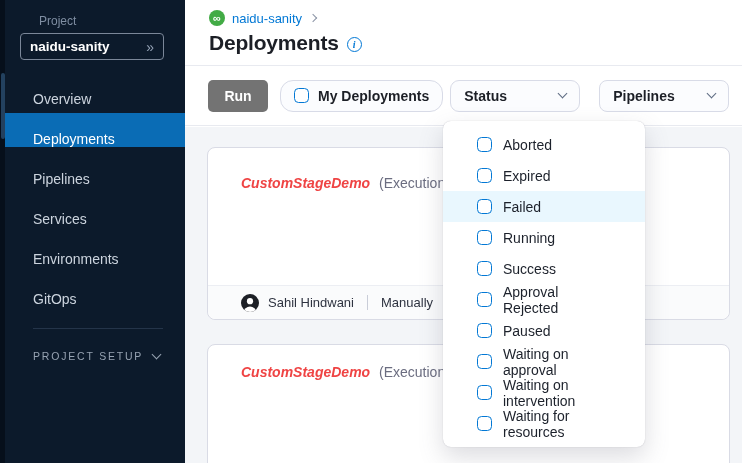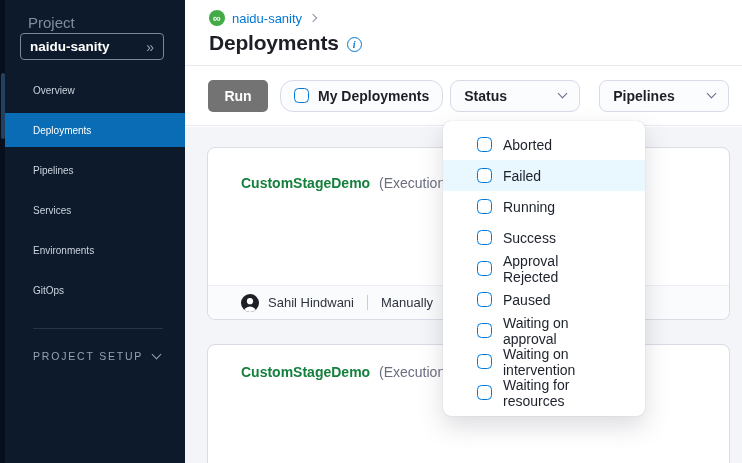--- a/index.html
+++ b/index.html
@@ -3,28 +3,28 @@
 <meta charset="utf-8">
 <style>
   * { margin:0; padding:0; box-sizing:border-box; font-family:"Liberation Sans","DejaVu Sans",sans-serif; }
   html,body { background:#fff; }
   .app { position:relative; width:742px; height:463px; overflow:hidden; background:#fff; }
 
   
   .sidebar { position:absolute; left:0; top:0; width:185px; height:100%; background:#0c1a2b; }
   .edge-strip { position:absolute; left:0; top:0; width:5px; height:100%; background:#060f1b; }
   .edge-thumb { position:absolute; left:1px; top:73px; width:4px; height:66px; background:#23415f; border-radius:2px; }
-  .project-label { position:absolute; left:28px; top:14px; font-size:15px; color:#7f8ea2; }
+  .project-label { position:absolute; left:39px; top:14px; font-size:12px; color:#7f8ea2; }
   .project-box { position:absolute; left:20px; top:33px; width:144px; height:27px; border:1px solid #7b8799;
     border-radius:4px; display:flex; align-items:center; justify-content:space-between; padding:0 9px; cursor:pointer; }
   .project-box .value { color:#ffffff; font-size:13.5px; font-weight:bold; }
   .project-box .dbl-chevron { color:#93a1b5; font-size:14px; line-height:1; }
   .nav { position:absolute; top:73px; left:0; width:100%; list-style:none; }
-  .nav-item { height:34px; margin-bottom:6px; display:flex; align-items:center; padding-left:33px;
-    font-size:10px; color:#ccd4de; cursor:pointer; }
+  .nav-item { height:34px; margin-bottom:6px; display:flex; align-items:flex-end; padding-left:33px;
+    font-size:14px; color:#ccd4de; cursor:pointer; }
   .nav-item.selected { background:#0a6cb5; color:#fff; margin-left:5px; padding-left:28px; }
   .sidebar-divider { position:absolute; left:33px; right:22px; top:328px; border-top:1px solid #243449; }
   .project-setup { position:absolute; left:33px; top:350px; display:flex; align-items:center; gap:10px;
     color:#97a3b2; font-size:10.5px; letter-spacing:1.8px; cursor:pointer; }
   .chev { display:inline-block; width:7px; height:7px; border-right:1.6px solid #5d6b82;
     border-bottom:1.6px solid #5d6b82; transform:rotate(45deg); margin-top:-4px; }
   .project-setup .chev { border-color:#97a3b2; }
 
   
   .main { position:absolute; left:185px; top:0; right:0; bottom:0; background:#fff; }
@@ -53,21 +53,21 @@
   .checkbox { width:15px; height:15px; min-width:15px; border:1.7px solid #0278d5; border-radius:4.5px; background:#fff; }
 
   .content { position:absolute; top:127px; left:0; right:0; bottom:0; background:#f3f5f8;
     padding:20px 12px 0 22px; overflow:hidden; }
   .card { position:relative; background:#fff; border:1px solid #d9dbe5; border-radius:8px; cursor:pointer; }
   .card-1 { height:173px; margin-bottom:24px; }
   .card-2 { height:200px; }
   .card-title-row { padding-left:33px; font-size:14px; white-space:nowrap; }
   .card-1 .card-title-row { padding-top:27px; }
   .card-2 .card-title-row { padding-top:19px; }
-  .pipeline-name { font-weight:bold; color:#15803d; }
+  .pipeline-name { font-weight:bold; color:#ef4444;font-style:italic; }
   .execution-id { color:#6b6d80; margin-left:5px; }
   .card-footer { position:absolute; left:0; right:0; bottom:0; height:34px; background:#fafbfc;
     border-top:1px solid #eceef3; border-radius:0 0 8px 8px; display:flex; align-items:center;
     padding-left:33px; gap:9px; font-size:13px; color:#2e3340; }
   .pipe-divider { width:1px; height:15px; background:#c9cdd8; margin:0 4px; }
 
   
   .dropdown-panel { position:absolute; left:258px; top:121px; width:202px; background:#fff; border-radius:8px;
     padding:8px 0; z-index:20;
     box-shadow:0 0 1px rgba(40,41,61,.3), 0 10px 24px rgba(96,97,112,.22); }
@@ -179,20 +179,24 @@
         </div>
       </div>
 
     </div>
 
     <div class="dropdown-panel">
       <div class="dd-item">
         <span class="checkbox"></span>
         <span>Aborted</span>
       </div>
+      <div class="dd-item">
+        <span class="checkbox"></span>
+        <span>Expired</span>
+      </div>
       <div class="dd-item highlighted">
         <span class="checkbox"></span>
         <span>Failed</span>
       </div>
       <div class="dd-item">
         <span class="checkbox"></span>
         <span>Running</span>
       </div>
       <div class="dd-item">
         <span class="checkbox"></span>

